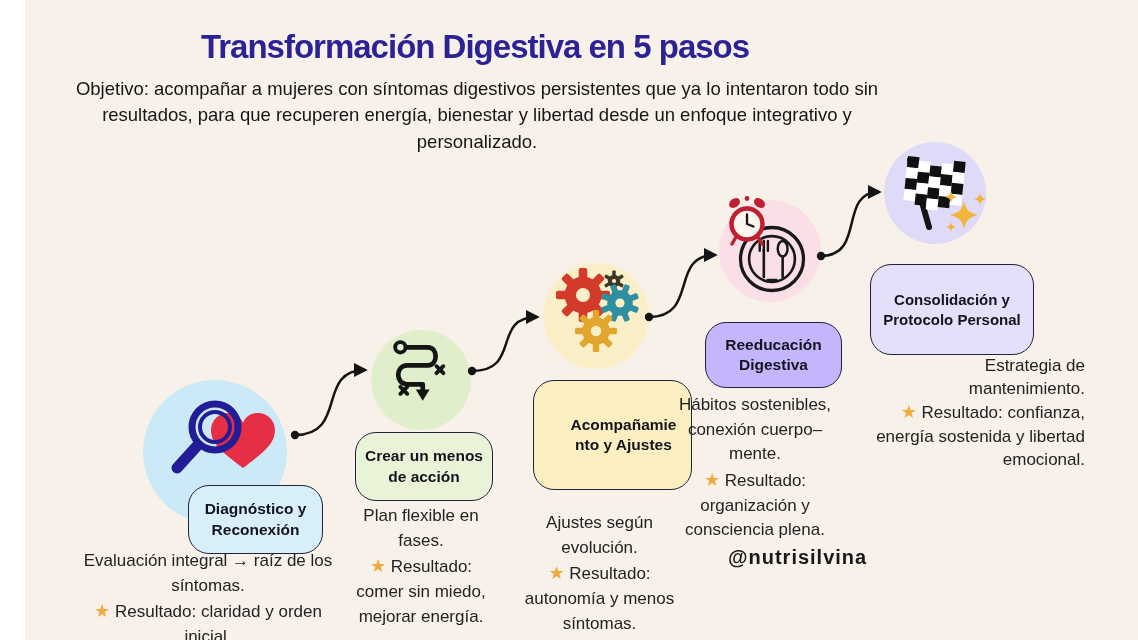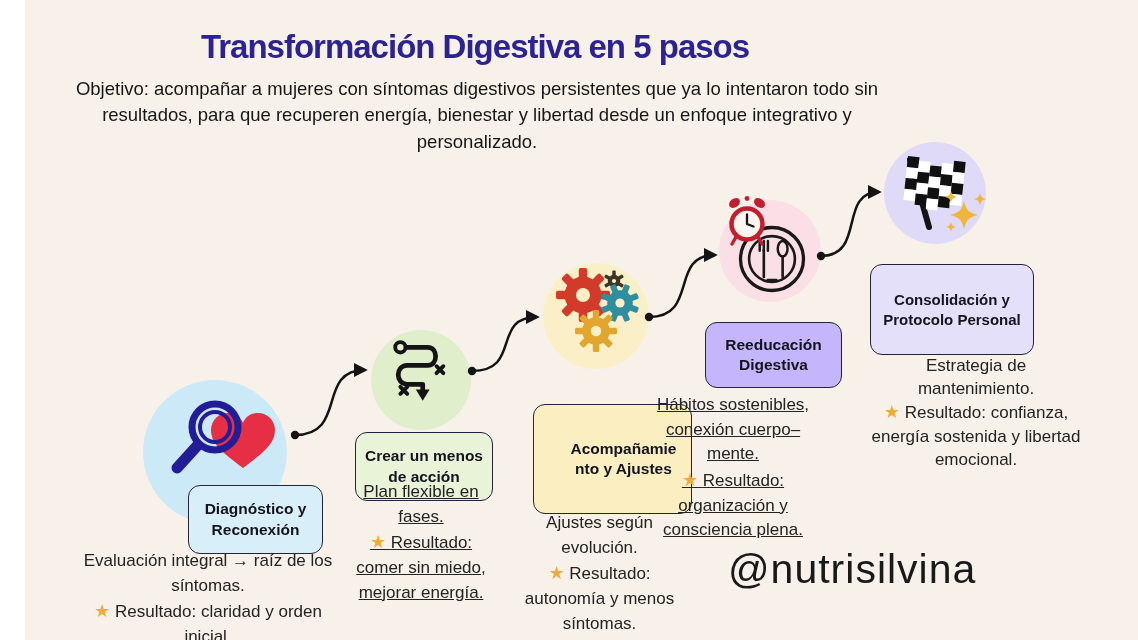--- a/index.html
+++ b/index.html
@@ -15,40 +15,40 @@
   
   .circle{position:absolute;border-radius:50%;z-index:1;}
   .c1{left:118px;top:380px;width:144px;height:144px;background:#cbe9f6;}
   .c2{left:346px;top:330px;width:100px;height:100px;background:#e1eecb;}
   .c3{left:518px;top:263px;width:106px;height:106px;background:#fbefc7;}
   .c4{left:694px;top:200px;width:102px;height:102px;background:#fbdfe6;}
   .c5{left:859px;top:142px;width:102px;height:102px;background:#dedaf8;}
   .circle svg{position:absolute;}
   
   .box{position:absolute;z-index:3;display:flex;align-items:center;justify-content:center;
-       text-align:center;font-weight:800;border:1.7px solid #23233a;border-radius:12px;
+       text-align:center;font-weight:800;border:1.7px solid #23233a;border-radius:21px;
        white-space:pre-line;line-height:1.32;font-size:15.5px;color:#14141e;padding:2px;}
   .b1{left:163px;top:485px;width:129px;height:63px;background:#d8effa;}
   .b2{left:330px;top:432px;width:132px;height:63px;background:#e9f3d8;}
-  .b3{left:508px;top:404px;width:131px;height:104px;background:#fbeec1;padding-left:24px;}
+  .b3{left:508px;top:380px;width:131px;height:104px;background:#fbeec1;padding-left:24px;}
   .b4{left:680px;top:322px;width:131px;height:60px;background:#c4b5fd;}
   .b5{left:845px;top:264px;width:158px;height:85px;background:#e4e0fa;font-size:15px;}
   
   .stext{position:absolute;z-index:3;text-align:center;white-space:pre-line;
          font-size:17px;line-height:1.45;color:#232323;}
   .t1{left:33px;top:549px;width:300px;}
-  .t2{left:306px;top:480px;width:180px;text-decoration:underline;}
+  .t2{left:306px;top:504px;width:180px;}
   .t3{left:482px;top:511px;width:185px;}
-  .t4{left:610px;top:393px;width:196px;text-decoration:underline;}
-  .t5{left:842px;top:354px;width:218px;line-height:1.36;}
+  .t4{left:632px;top:393px;width:196px;}
+  .t5{left:842px;top:354px;width:218px;line-height:1.36;text-align:right;}
   .star{color:#f0a93c;font-size:18px;}
   
   .clock{position:absolute;left:699px;top:194px;width:46px;height:54px;z-index:4;}
   
-  .handle{position:absolute;left:703px;top:546px;z-index:3;font-size:41px;font-weight:400;
+  .handle{position:absolute;left:703px;top:546px;z-index:3;font-size:20px;font-weight:700;
           letter-spacing:1px;color:#191919;}
 </style>
 </head>
 <body>
 
 <div class="canvas">
 
   <h1 class="title">Transformación Digestiva en 5 pasos</h1>
   <p class="objective">Objetivo: acompañar a mujeres con síntomas digestivos persistentes que ya lo intentaron todo sin
 resultados, para que recuperen energía, bienestar y libertad desde un enfoque integrativo y

